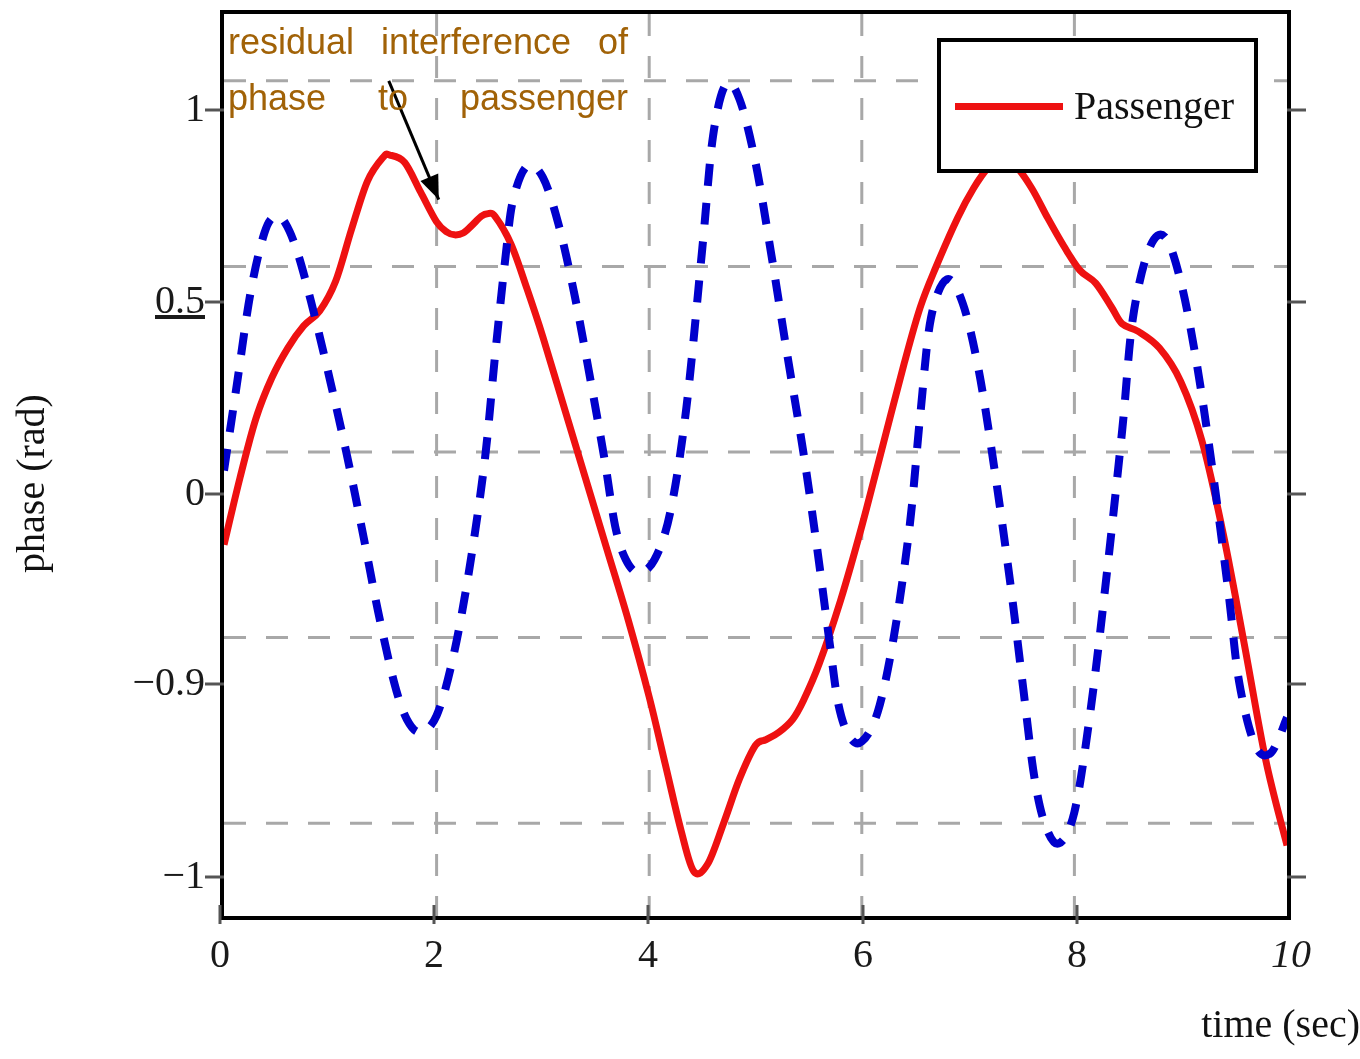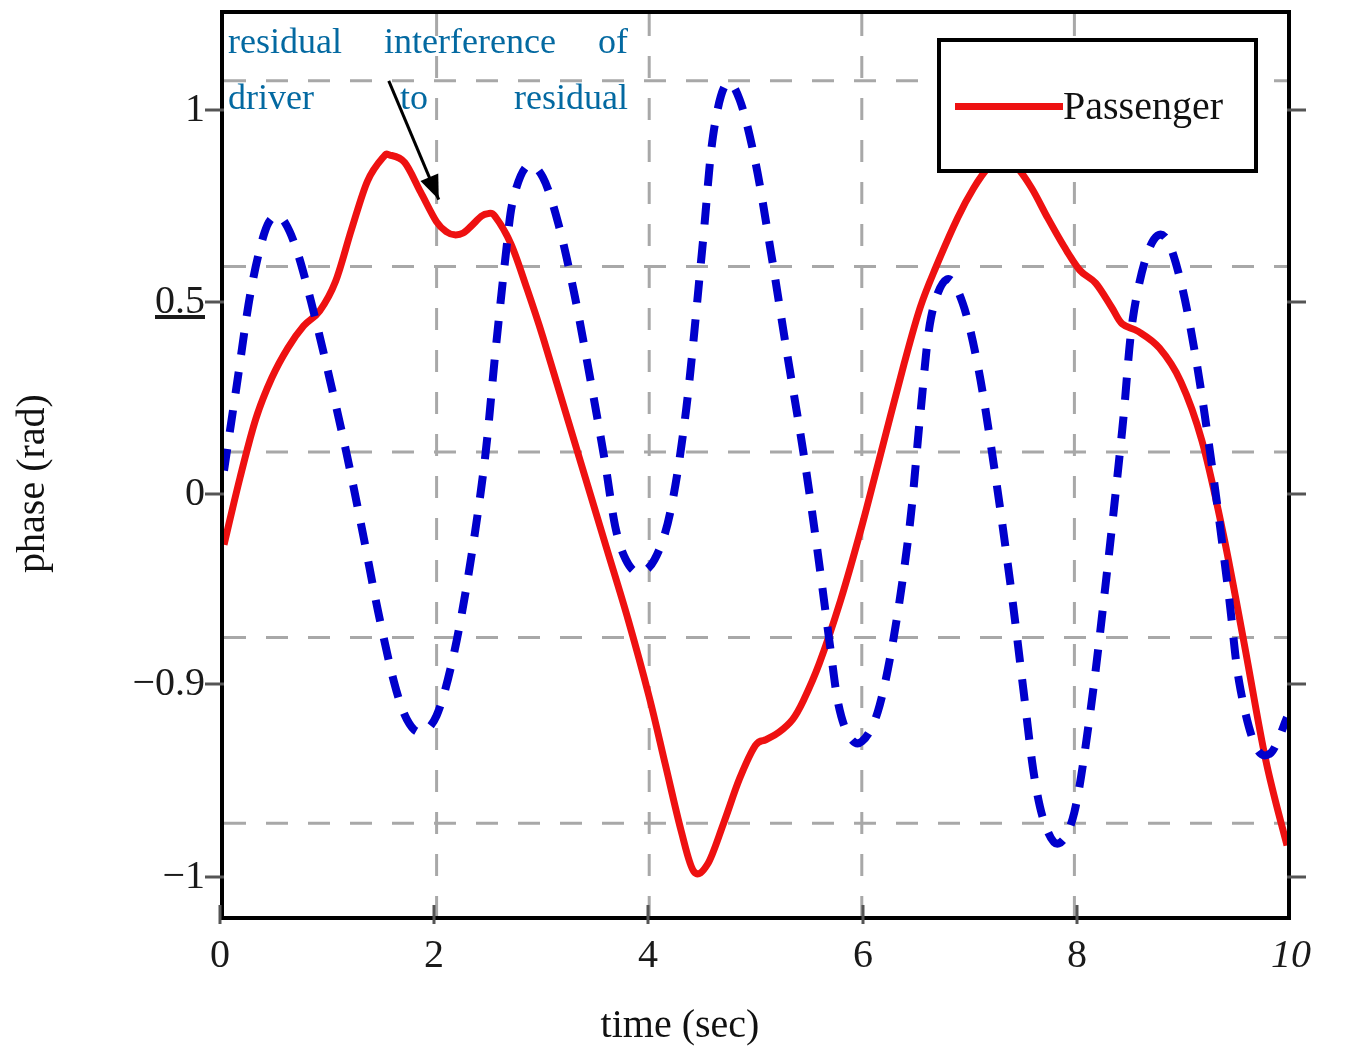--- a/index.html
+++ b/index.html
@@ -14,31 +14,31 @@
 
   .ytick-label{
     position:absolute;text-align:right;font-size:40px;color:#1a1a1a;
     font-family:"Liberation Serif",serif;line-height:1;
   }
   .xtick-label{
     position:absolute;text-align:center;font-size:40px;color:#1a1a1a;
     font-family:"Liberation Serif",serif;line-height:1;
   }
   .axis-label-x{
-    position:absolute;left:0;top:1000px;width:1360px;text-align:center;
+    position:absolute;left:0;top:1000px;width:1360px;text-align:right;
     font-size:40px;color:#111;font-family:"Liberation Serif",serif;
   }
   .axis-label-y{
     position:absolute;left:-150px;top:460px;width:360px;text-align:center;
     font-size:40px;color:#111;font-family:"Liberation Serif",serif;
     transform:rotate(-90deg);transform-origin:center center;
   }
   .annotation{
     position:absolute;left:228px;top:14px;width:400px;
-    font-size:36px;color:#0369a1;font-family:Liberation Serif, serif;
+    font-size:36px;color:#a16207;font-family:Liberation Sans, sans-serif;
     line-height:1.55;text-align:justify;text-align-last:justify;
   }
   .annotation span{display:block;}
 
   .legend-box{
     position:absolute;left:937px;top:38px;width:321px;height:135px;
     border:4px solid #000;background:#fff;box-sizing:border-box;
     display:flex;flex-direction:column;justify-content:center;
   }
   .legend-row{
@@ -46,21 +46,21 @@
   }
   .legend-sample{width:108px;height:22px;position:relative;flex:0 0 108px;}
   .legend-sample .solid{
     position:absolute;top:8px;left:0;width:108px;height:7px;background:#ee1111;
   }
   .legend-sample .dashed{
     position:absolute;top:9px;left:0;width:108px;height:9px;
     background:repeating-linear-gradient(to right,#0000cc 0 22px,transparent 22px 38px);
   }
   .legend-text{
-    flex:1;text-align:left;font-size:40px;color:#111;
+    flex:1;text-align:right;font-size:40px;color:#111;
     font-family:"Liberation Serif",serif;padding-right:6px;line-height:1;
   }
 </style>
 </head>
 <body>
 
 <div id="root">
 
   <div class="ytick-label" style="left:110px;top:88px;width:95px;">1</div>
   <div class="ytick-label" style="left:110px;top:280px;width:95px;text-decoration:underline;">0.5</div>
@@ -117,21 +117,21 @@
       <line x1="1287" y1="110" x2="1306" y2="110"></line>
       <line x1="1287" y1="302" x2="1306" y2="302"></line>
       <line x1="1287" y1="494" x2="1306" y2="494"></line>
       <line x1="1287" y1="684" x2="1306" y2="684"></line>
       <line x1="1287" y1="877" x2="1306" y2="877"></line>
     </g>
   </svg>
 
   <div class="annotation">
     <span>residual interference of</span>
-    <span>driver to residual</span>
+    <span>phase to passenger</span>
   </div>
 
   <div class="legend-box">
     <div class="legend-row">
       <span class="legend-sample">
         <span class="solid"></span>
       </span>
       <span class="legend-text">Passenger</span>
     </div>
   </div>

